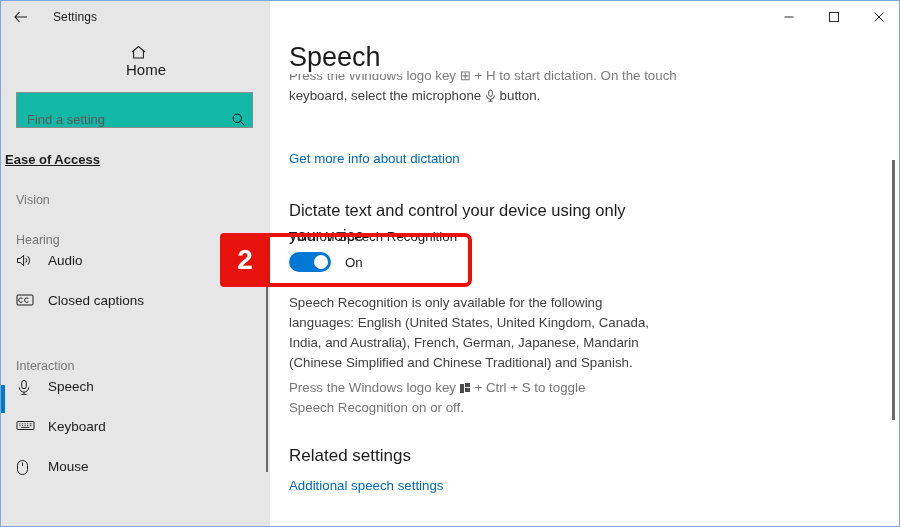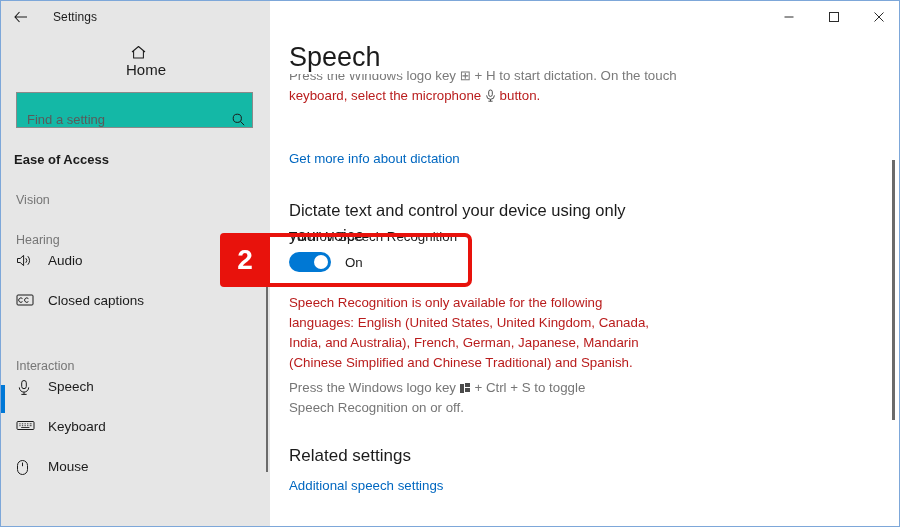--- a/index.html
+++ b/index.html
@@ -107,22 +107,23 @@
     color: #1b1b1b;
     background: transparent;
   }
   .search-wrap input::placeholder { color: #5a5a5a; }
   .search-ico { color: #1b1b1b; display: flex; align-items: center; }
 
   .section-head {
     font-size: 13px;
     font-weight: bold;
     color: #1b1b1b;
-    padding-left: 13px;
+    padding-left: 4px;
     margin-top: 24px;
+    text-decoration: underline;
   }
   .group-label {
     font-size: 12.5px;
     color: #767676;
     padding-left: 15px;
     margin-top: 26px;
     margin-bottom: 6px;
   }
   .nav-item {
     position: relative;
@@ -182,21 +183,21 @@
     position: absolute;
     top: 0; left: 0;
     width: 631px;
     height: 496px;
   }
   .body-text {
     position: absolute;
     left: 19px;
     font-size: 13.3px;
     line-height: 20px;
-    color: #b91c1c;
+    color: #404040;
     width: 380px;
   }
   .clipped-line {
     position: absolute;
     left: 19px;
     top: 40px;
     width: 400px;
     font-size: 13.3px;
     line-height: 20px;
     color: #7a7a7a;

